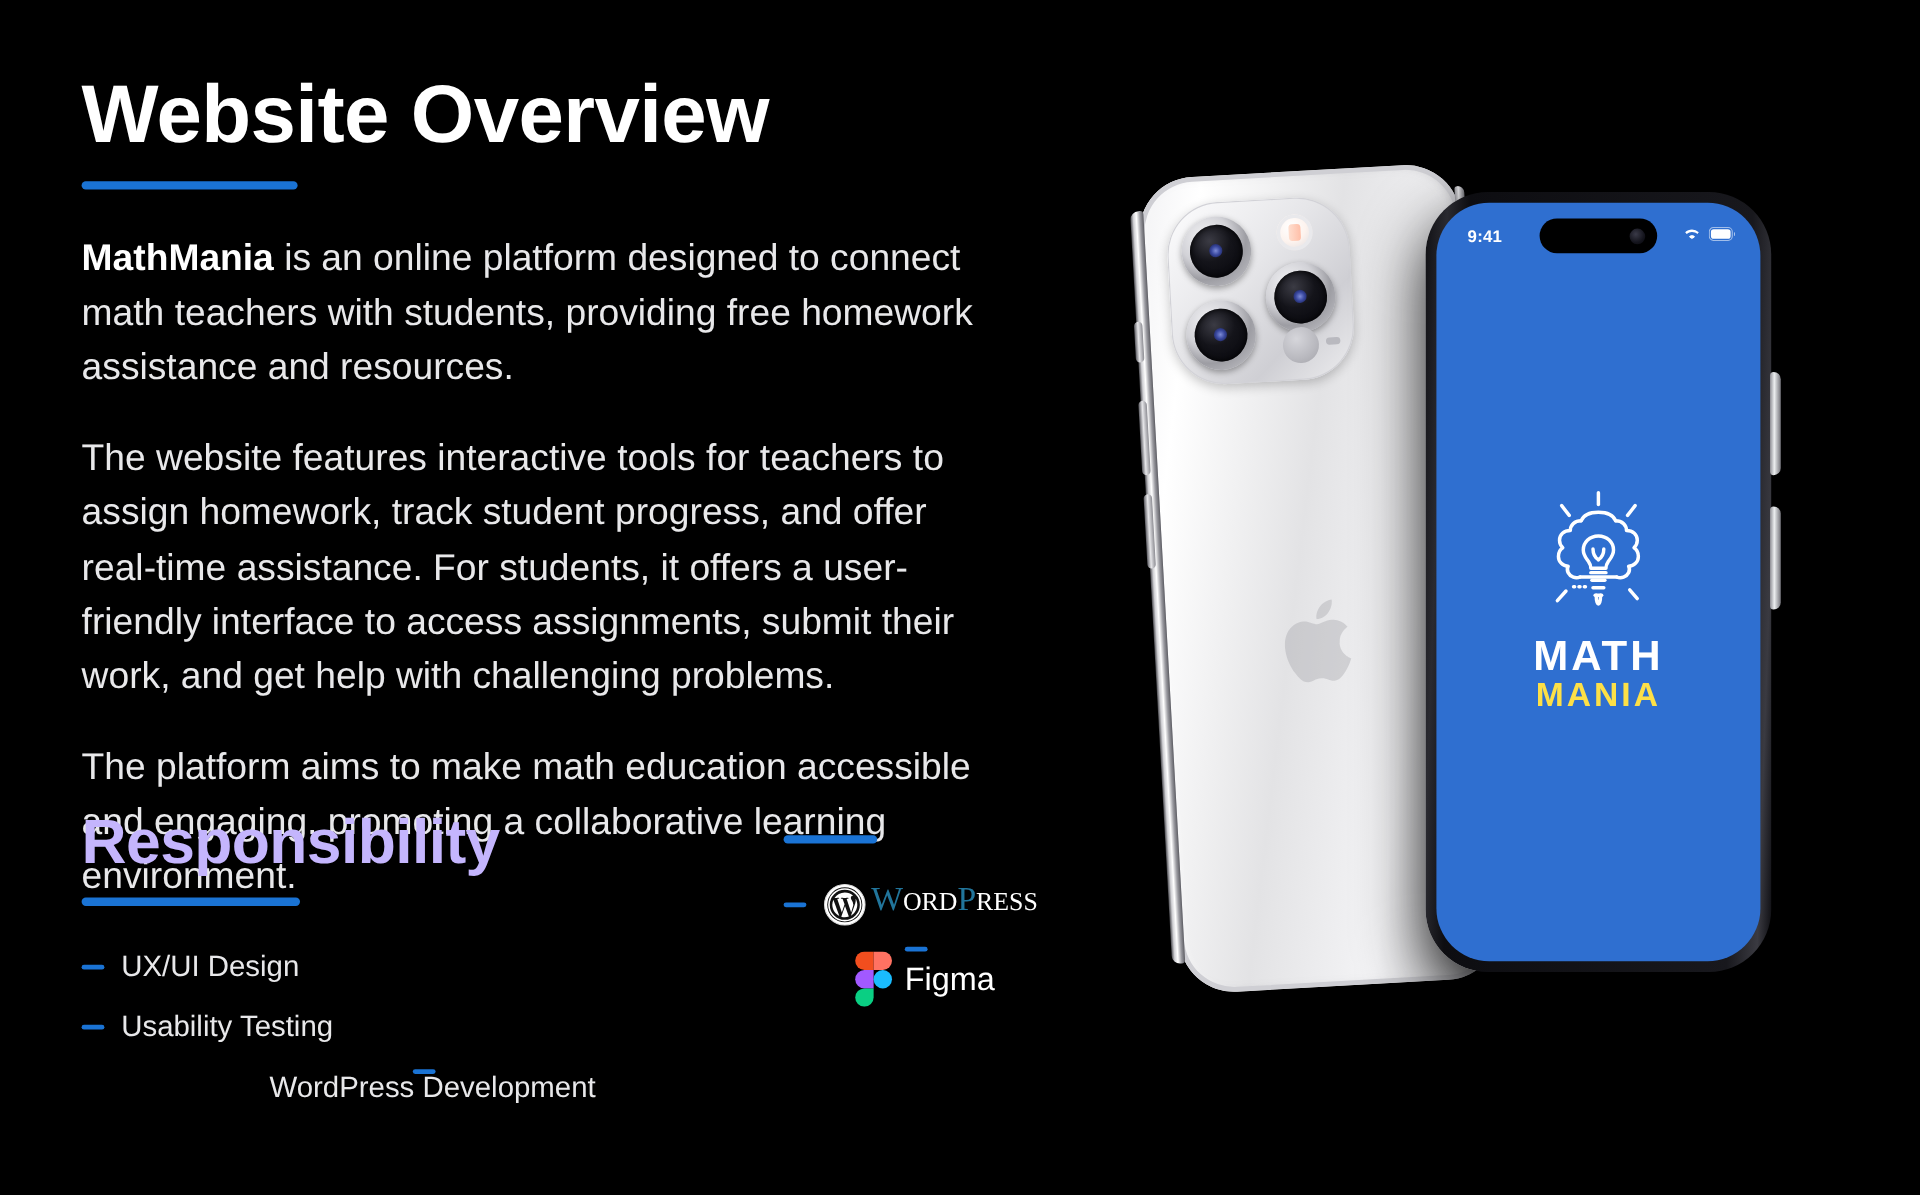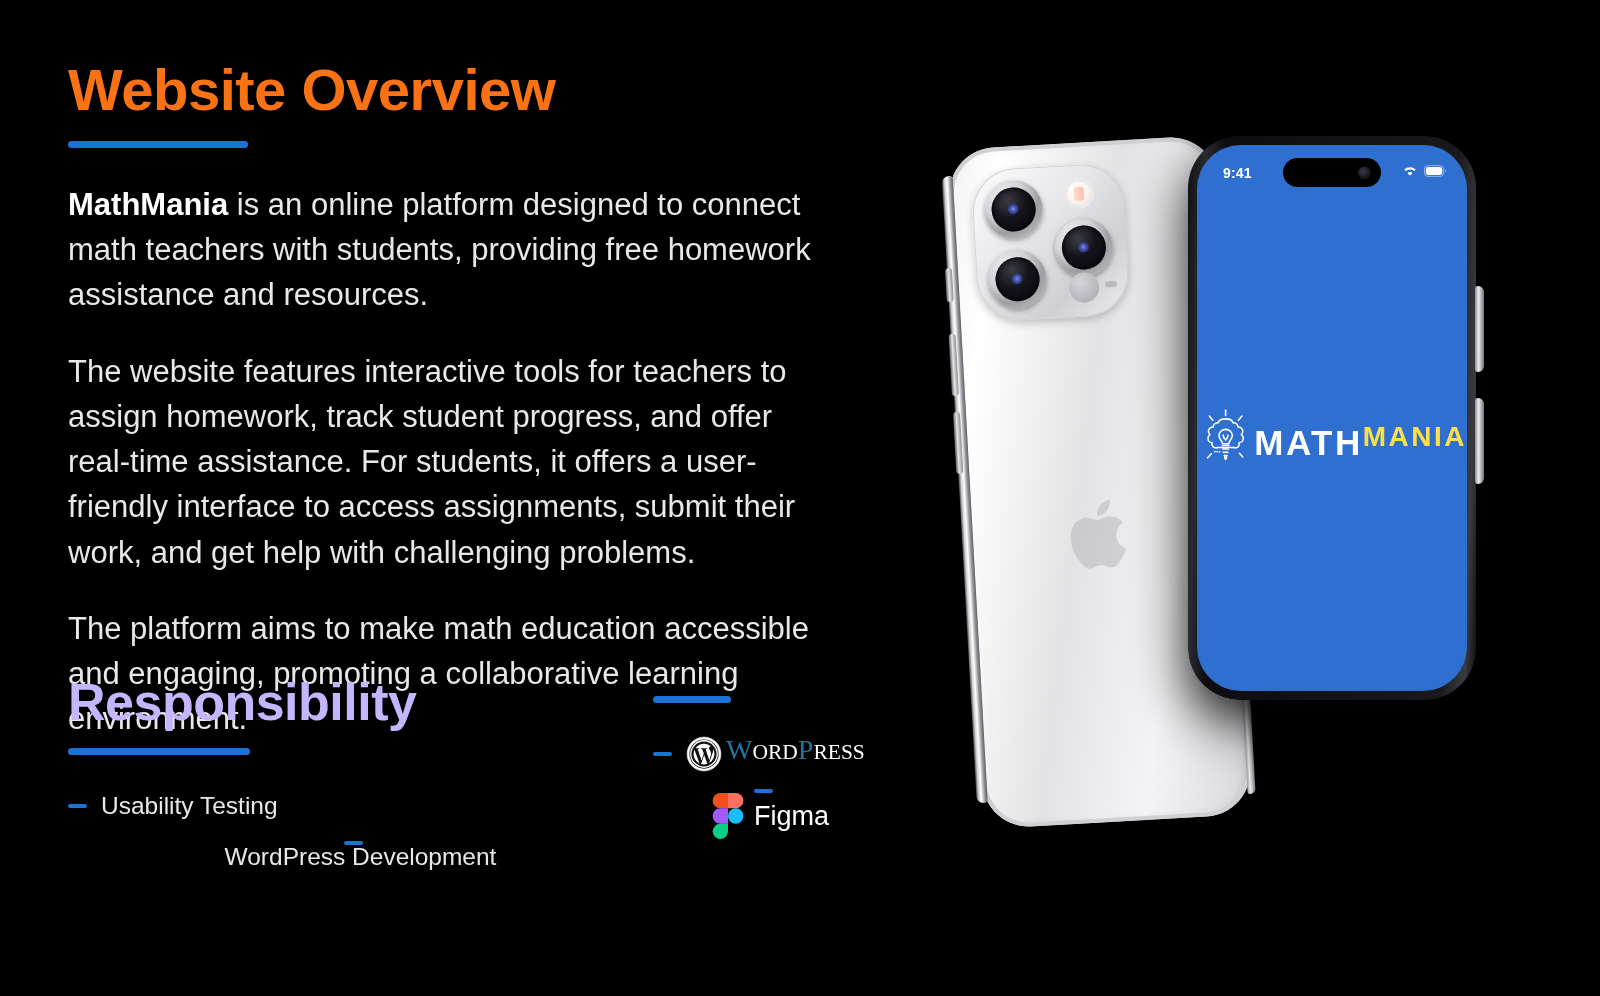--- a/index.html
+++ b/index.html
@@ -22,23 +22,23 @@
 
   
   .left-col {
     position: absolute;
     left: 68px;
     top: 60px;
     width: 800px;
   }
 
   .page-title {
-    font-size: 58px;
+    font-size: 68px;
     font-weight: 700;
-    color: #f97316;
+    color: #ffffff;
     letter-spacing: -0.5px;
     line-height: 1.05;
     margin: 0;
   }
   .accent-rule {
     height: 7px;
     background: #1a73d4;
     border-radius: 4px;
     margin-top: 20px;
   }
@@ -277,23 +277,23 @@
     transform: translateX(-50%);
     width: 66px;
     height: 80px;
     opacity: 0.33;
   }
 
   
   .phone-front {
     position: absolute;
     left: 258px;
-    top: 16px;
+    top: 40px;
     width: 288px;
-    height: 564px;
+    height: 650px;
     border-radius: 52px;
     background: linear-gradient(92deg,#101014 0%, #2a2a30 6%, #0d0d11 12%, #18181d 88%, #3a3a41 96%, #0c0c10 100%);
     box-shadow: 0 22px 54px rgba(0,0,0,0.9);
     padding: 9px;
     box-sizing: border-box;
   }
   .phone-front::before {
     content: "";
     position: absolute;
     right: -8px; top: 150px;
@@ -355,21 +355,21 @@
     gap: 6px;
   }
   .wifi-icon { width: 16px; height: 13px; }
   .battery-icon { width: 23px; height: 12px; }
 
   .app-logo-wrap {
     position: absolute;
     left: 0; right: 0;
     top: 236px;
     display: flex;
-    flex-direction: row;
+    flex-direction: column;
     align-items: center;
   }
   .brain-bulb { width: 108px; height: 112px; }
   .app-name-math {
     margin-top: 12px;
     font-size: 35px;
     font-weight: 700;
     color: #ffffff;
     letter-spacing: 2.5px;
     line-height: 1.02;
@@ -399,20 +399,24 @@
       <p class="para">The platform aims to make math education accessible and engaging, promoting a collaborative learning environment.</p>
     </div>
   </div>
 
   <div class="bottom-sections">
 
     <div class="col-responsibility">
       <h2 class="section-title">Responsibility</h2>
       <div class="accent-rule rule-responsibility"></div>
       <ul class="item-list">
+        <li class="item-row">
+          <span class="dash"></span>
+          <span class="item-label">UX/UI Design</span>
+        </li>
         <li class="item-row">
           <span class="dash"></span>
           <span class="item-label">Usability Testing</span>
         </li>
         <li class="item-row">
           <span class="dash"></span>
           <span class="item-label">WordPress Development</span>
         </li>
       </ul>
     </div>

